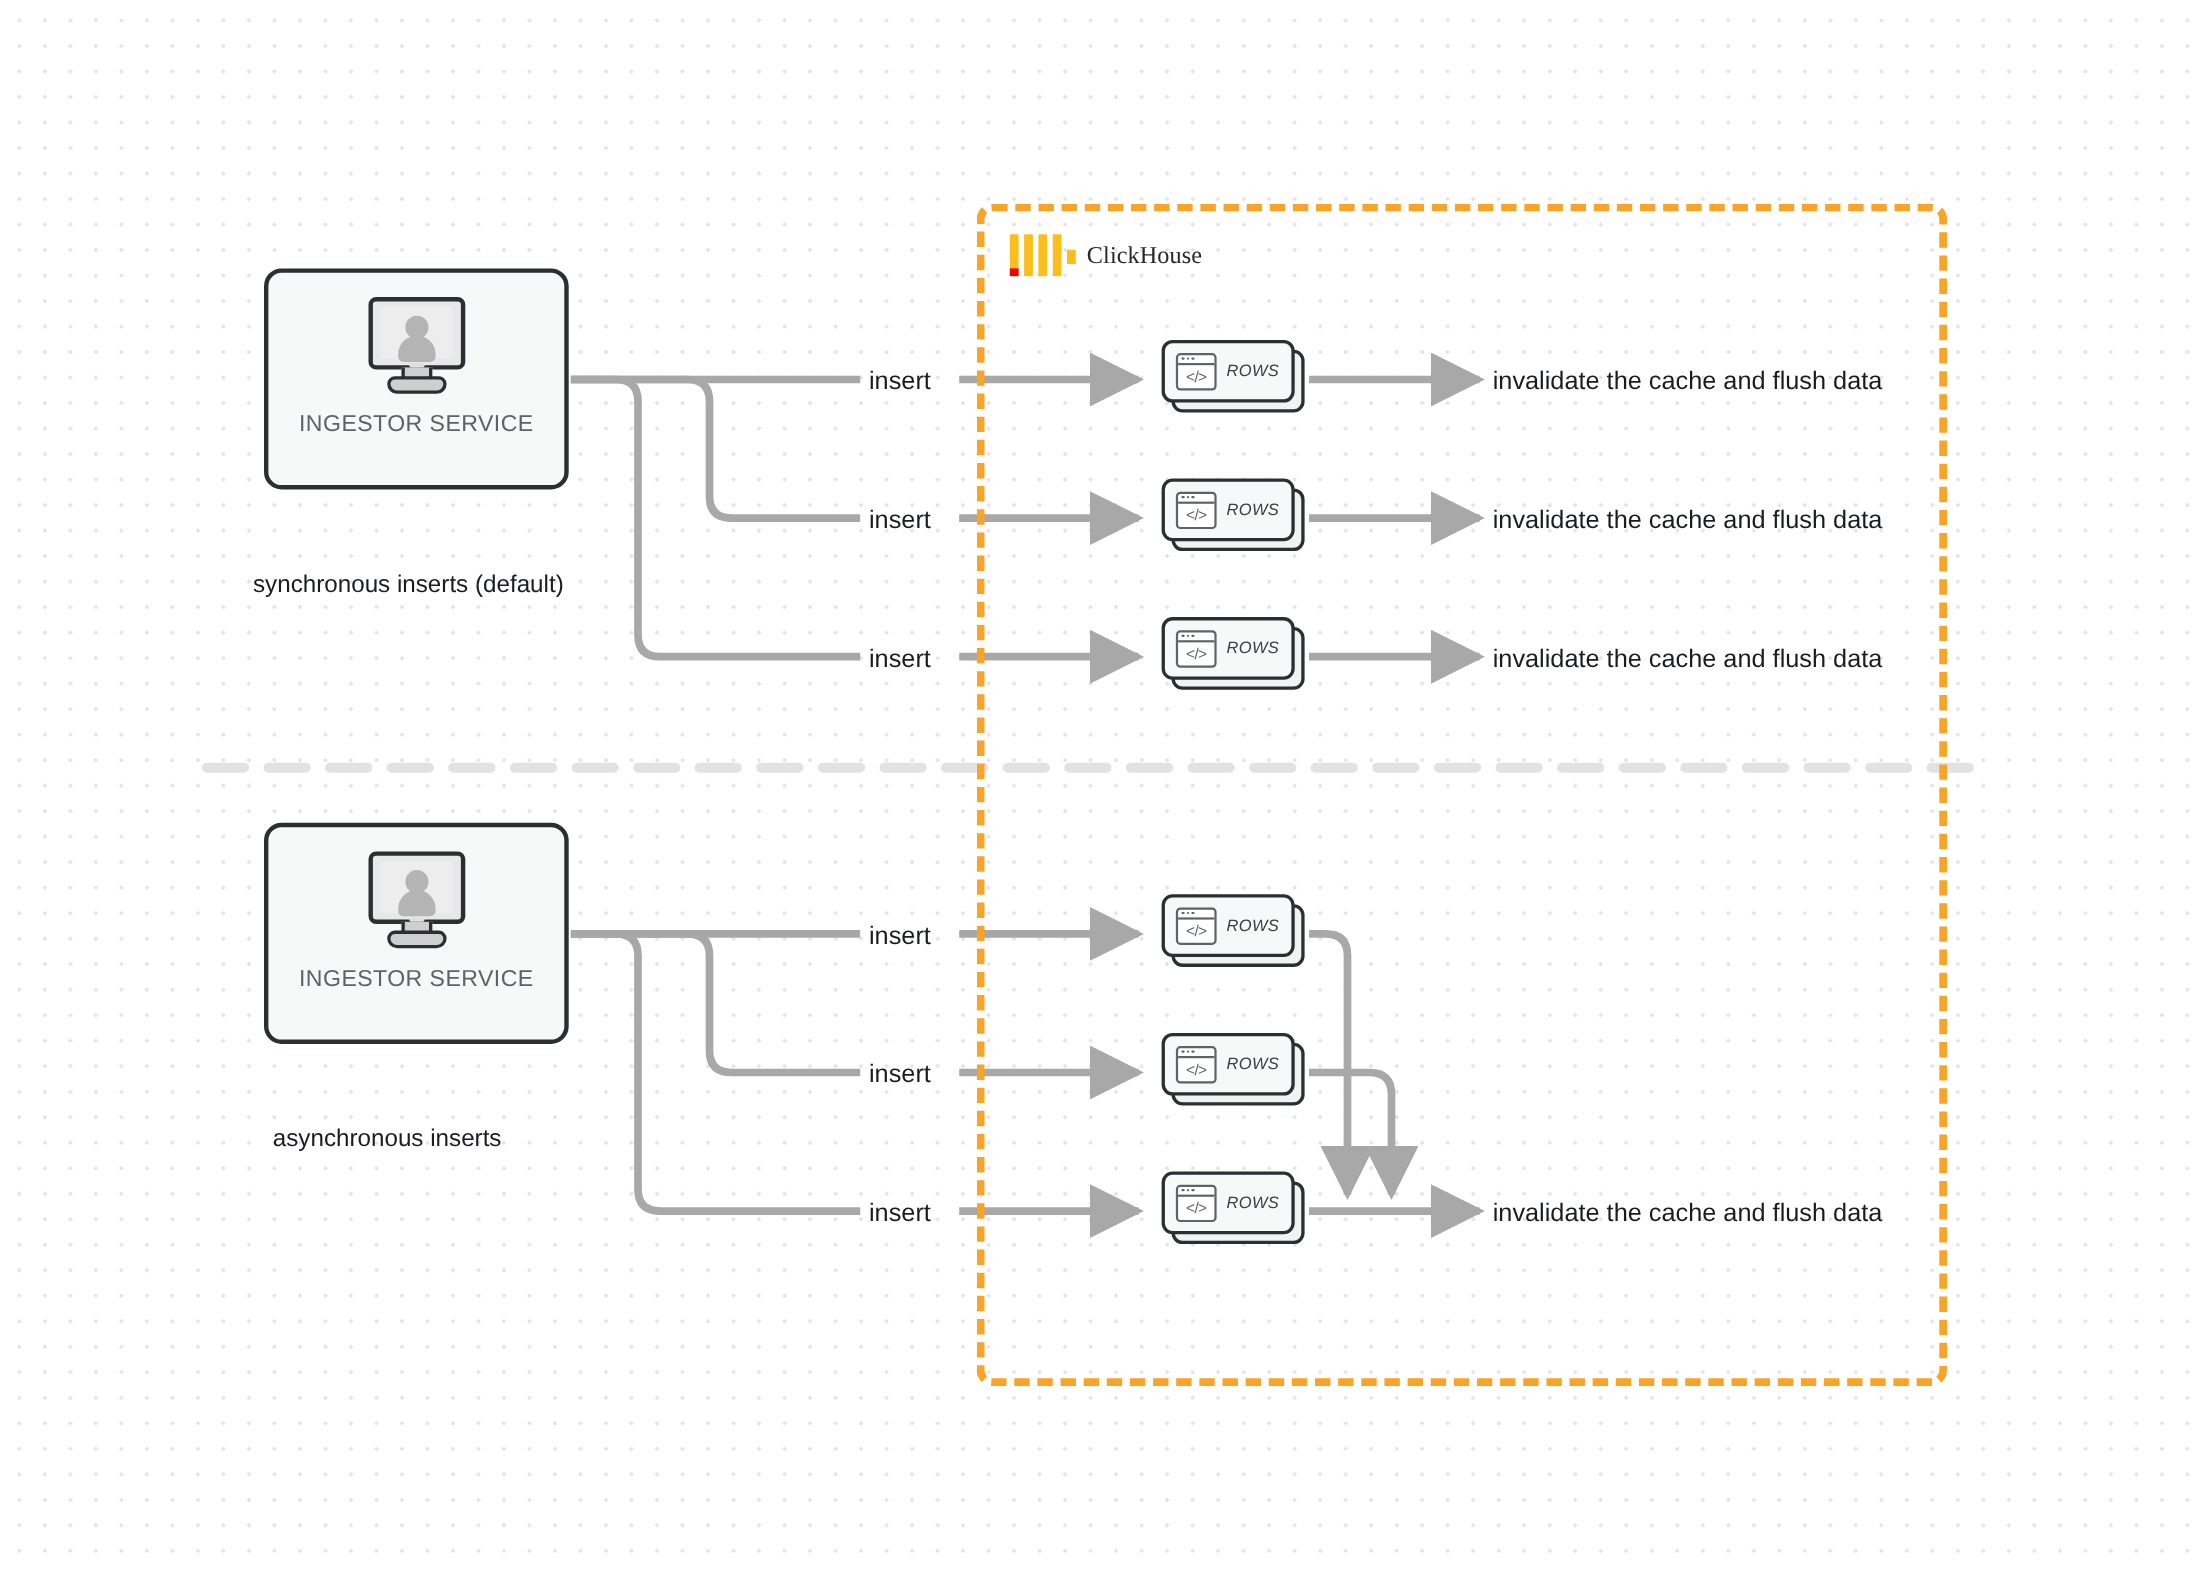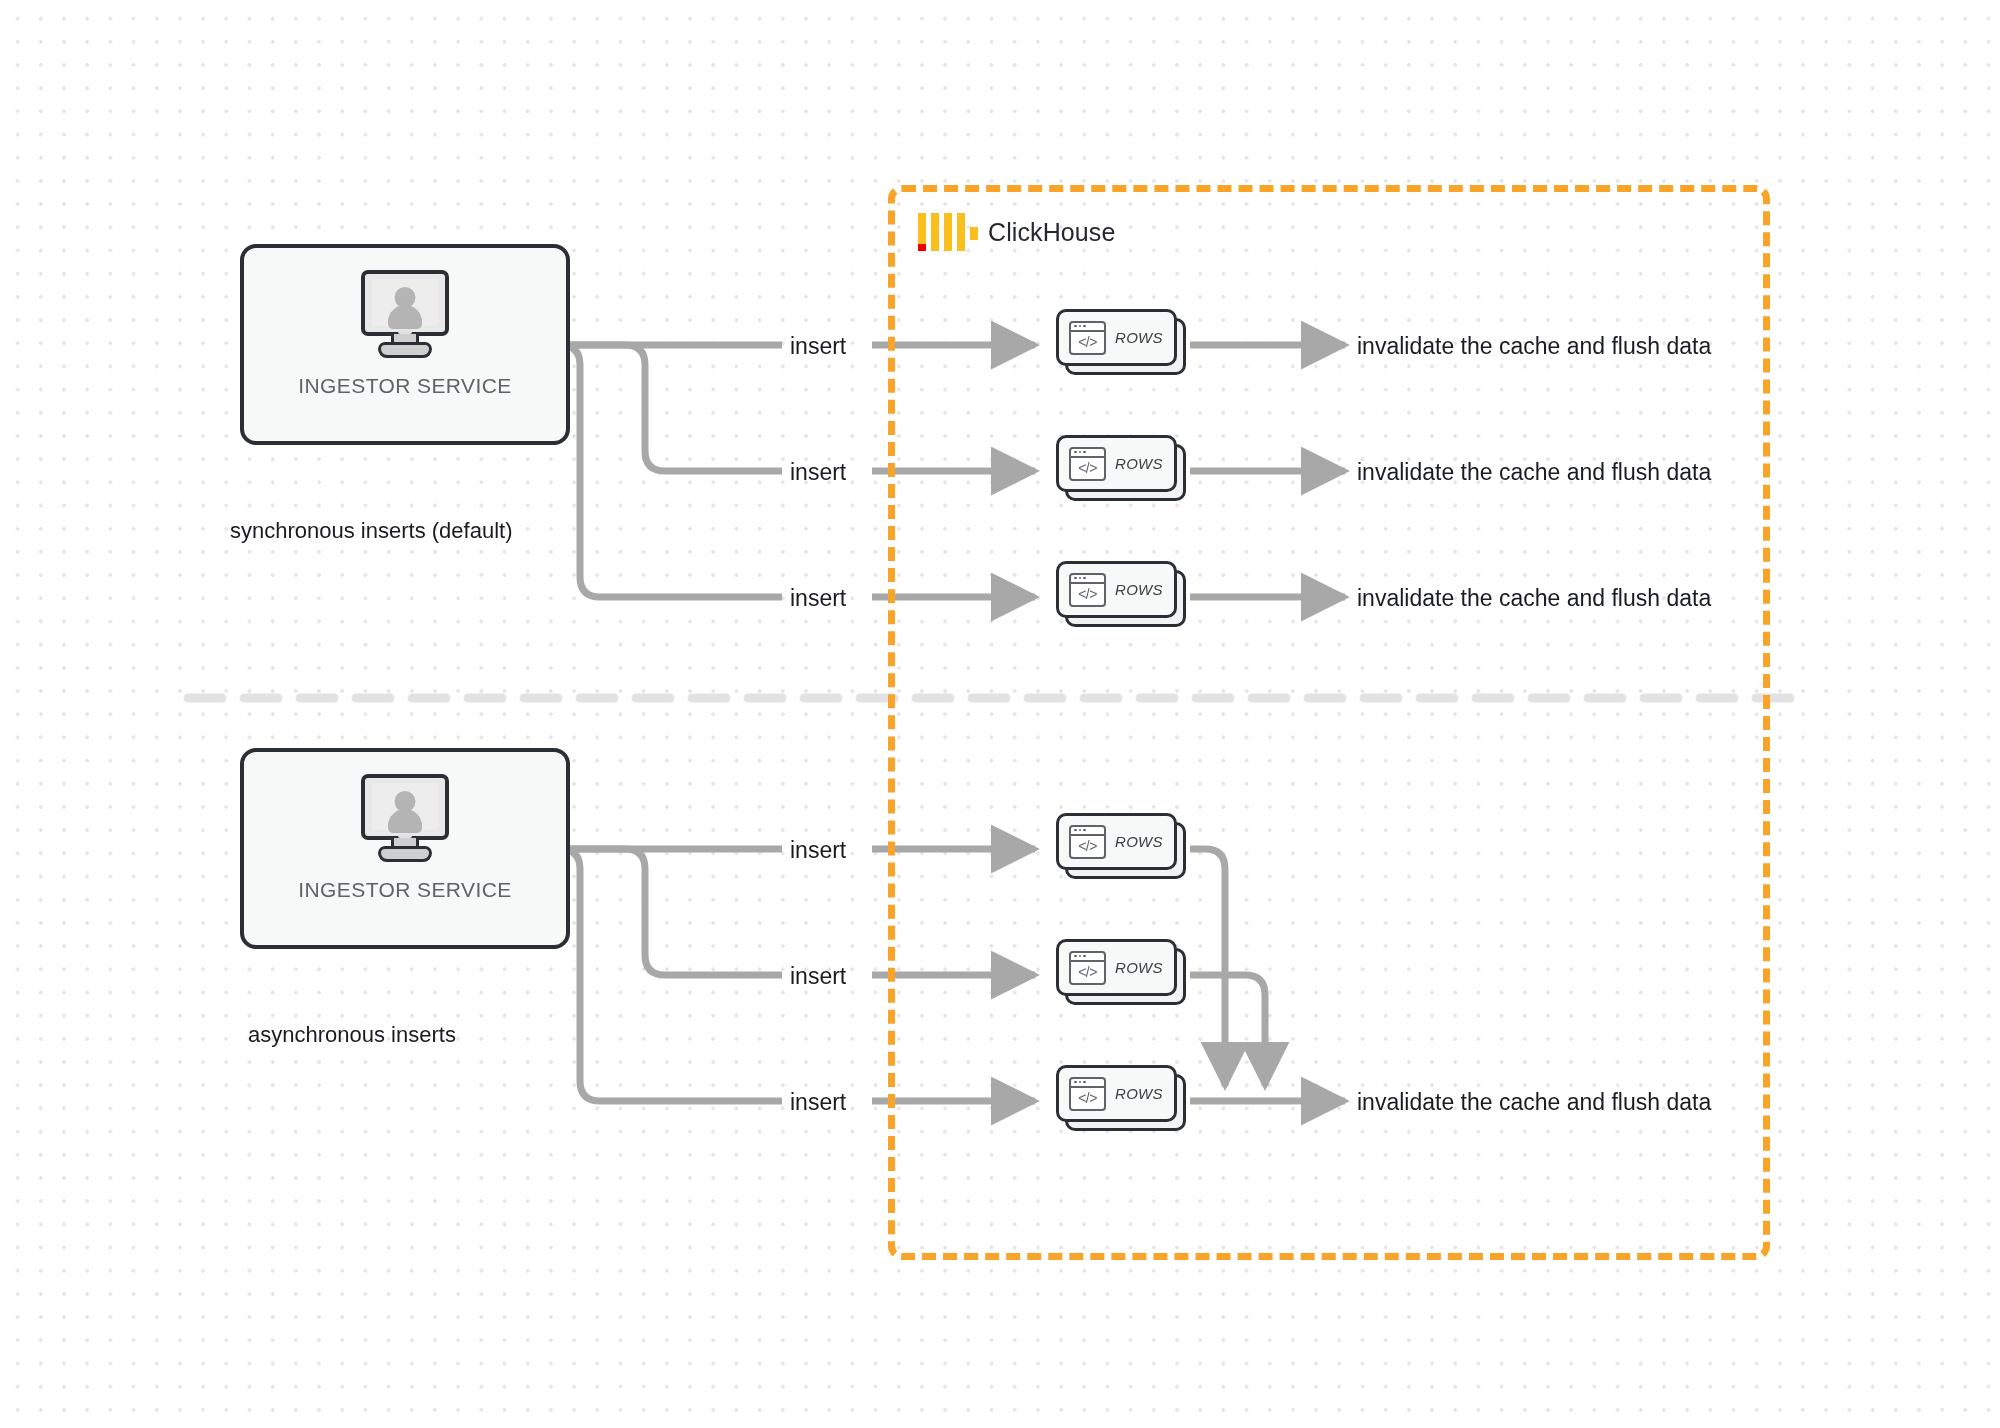--- a/index.html
+++ b/index.html
@@ -71,30 +71,31 @@
   }
   .ch-logo .red-sq {
     position: absolute;
     left: 0px;
     top: 31px;
     width: 8px;
     height: 7px;
     background: #ec0000;
   }
   .ch-name {
-    font-size: 25px;
+    font-size: 22px;
     color: #26282c;
     letter-spacing: 0.1px;
     white-space: nowrap;
+    font-family: Liberation Serif, serif;
   }
 
   
   .service-node {
     position: absolute;
-    width: 330px;
+    width: 277px;
     height: 201px;
     background: #f7f8f8;
     border: 4px solid #2b2e33;
     border-radius: 16px;
     box-sizing: border-box;
     display: flex;
     flex-direction: column;
     align-items: center;
     justify-content: flex-start;
     padding-top: 22px;

